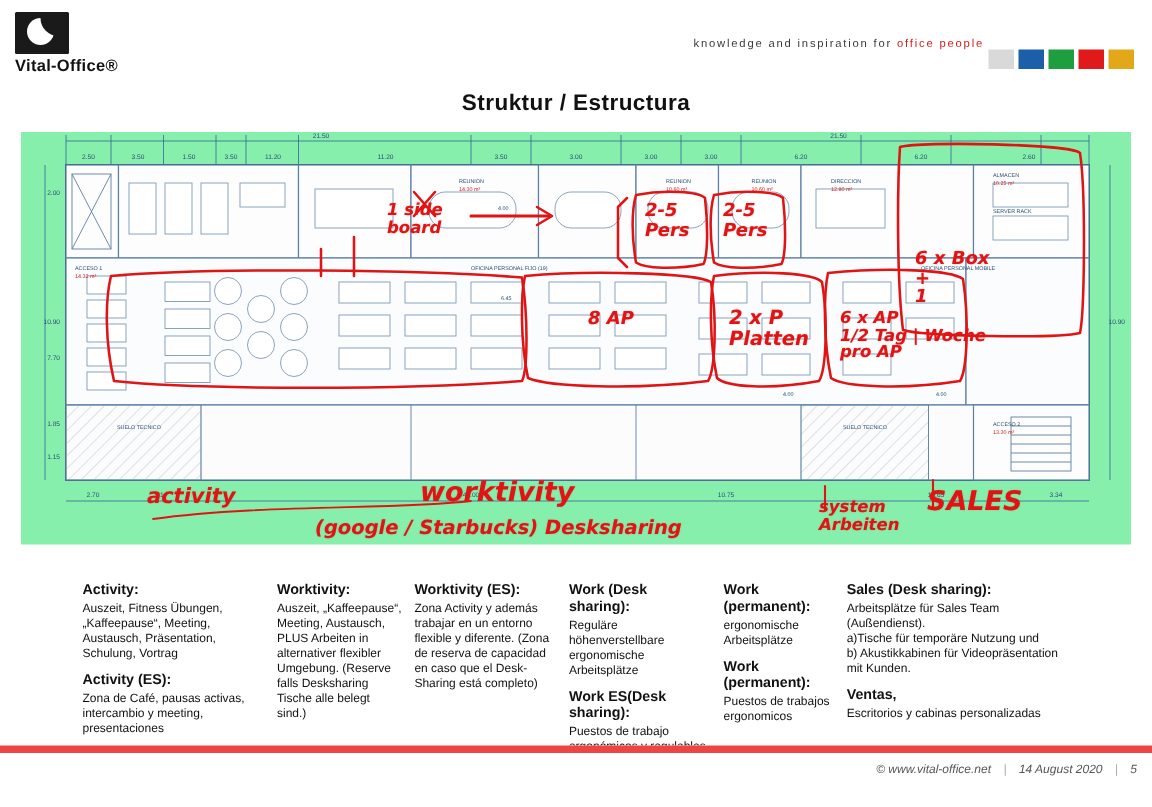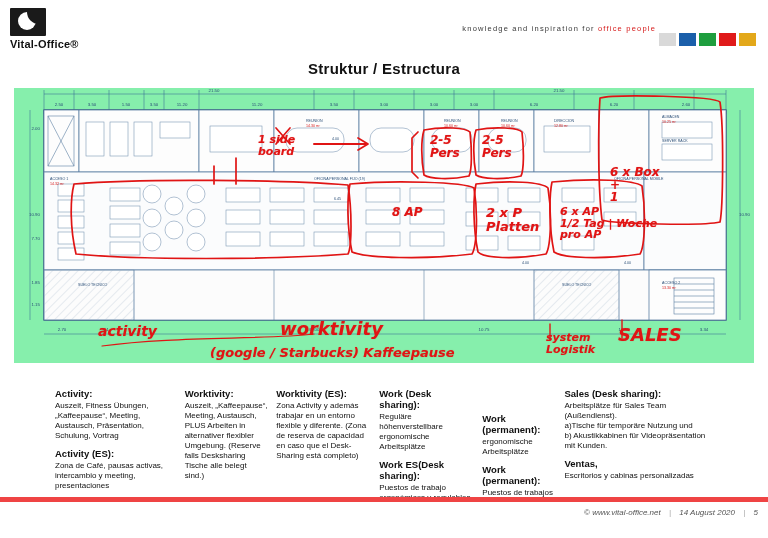--- a/index.html
+++ b/index.html
@@ -56,21 +56,21 @@
     position:absolute;left:55px;top:388px;width:660px;height:120px;
     display:flex;gap:0;
   }
   .col{padding-right:8px;}
   .col h4{margin:0 0 2px 0;font-size:9.5px;font-weight:bold;}
   .col p{margin:0 0 7px 0;font-size:8px;line-height:1.25;}
   .c1{width:128px;}
   .c2{width:88px;}
   .c3{width:100px;}
   .c4{width:100px;}
-  .c5{width:78px;margin-top:25px;}
+  .c5{width:78px;}
   .c6{width:150px;}
 
   
   .footer{
     position:absolute;left:0;right:0;bottom:12px;height:24px;
     border-top:5px solid #ef4444;background:#fff;font-style:italic;
   }
   .footer .txt{
     position:absolute;right:10px;top:6px;font-size:8px;color:#555;
   }
@@ -354,23 +354,23 @@
 +
 1</div>
     <div class="ann" style="left:378px;top:118px;font-size:12px;">8 AP</div>
     <div class="ann" style="left:472px;top:118px;font-size:13px;">2 x P
 Platten</div>
     <div class="ann" style="left:546px;top:118px;font-size:11px;">6 x AP
 1/2 Tag | Woche
 pro AP</div>
     <div class="ann" style="left:84px;top:236px;font-size:14px;">activity</div>
     <div class="ann" style="left:222px;top:232px;font-size:18px;margin-left:44px;">worktivity</div>
-    <div class="ann" style="left:196px;top:258px;font-size:13px;">(google / Starbucks) Kaffeepause</div>
+    <div class="ann" style="left:196px;top:258px;font-size:13px;">(google / Starbucks) Desksharing</div>
     <div class="ann" style="left:532px;top:244px;font-size:11px;">system
-Logistik</div>
+Arbeiten</div>
     <div class="ann" style="left:604px;top:238px;font-size:18px;">SALES</div>
   </div>
 
   <div class="legend">
     <div class="col c1">
       <h4>Activity:</h4>
       <p>Auszeit, Fitness Übungen, „Kaffeepause“, Meeting, Austausch, Präsentation, Schulung, Vortrag</p>
       <h4>Activity (ES):</h4>
       <p>Zona de Café, pausas activas, intercambio y meeting, presentaciones</p>
     </div>

